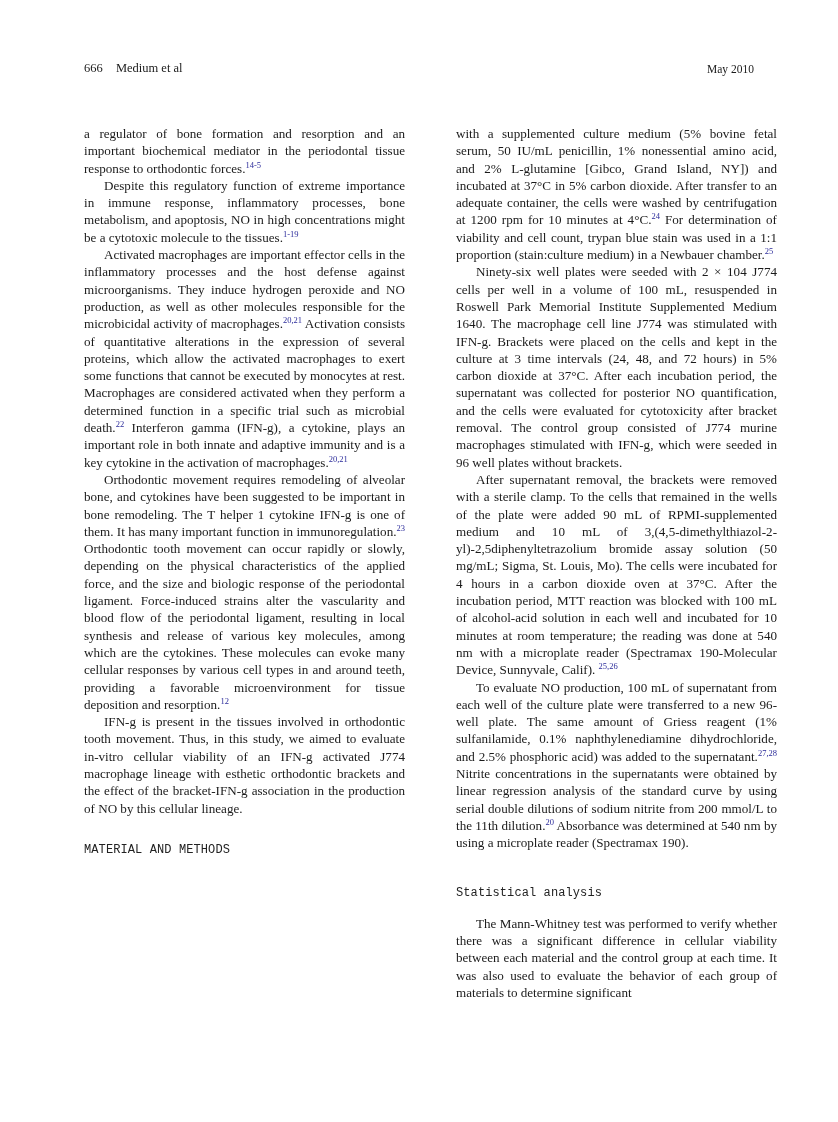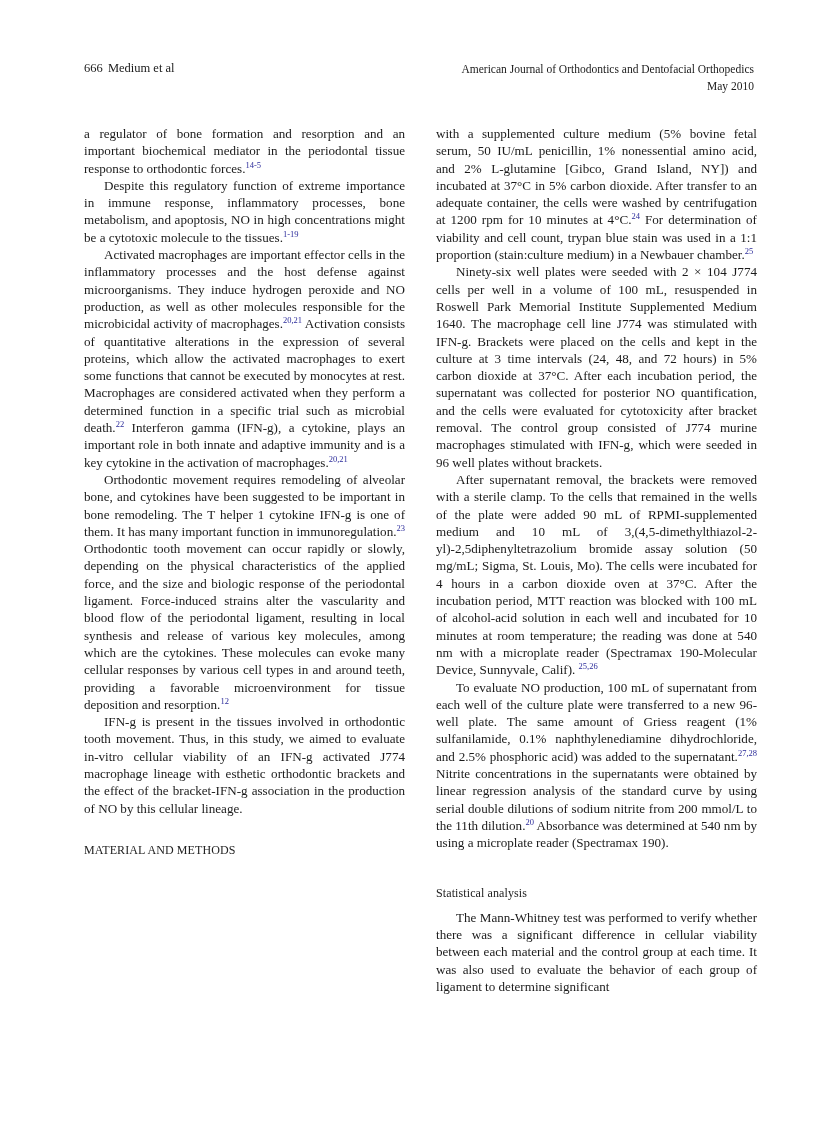--- a/index.html
+++ b/index.html
@@ -1,53 +1,52 @@
 <!DOCTYPE html>
 <html><head>
 <meta charset="utf-8">
 <style>
   html, body { margin: 0; padding: 0; background: #ffffff; }
   body { width: 838px; height: 1122px; position: relative; overflow: hidden;
          font-family: "Liberation Serif", "DejaVu Serif", serif; color: #1a1a1a; }
   .header-left { position: absolute; left: 84px; top: 61px; font-size: 12.5px; }
-  .header-left .pageno { margin-right: 2px; }
+  .header-left .pageno { margin-right: 10px; }
   .header-right { position: absolute; right: 84px; top: 61px; font-size: 11.5px; text-align: right; line-height: 17px; }
   .col { position: absolute; top: 125px; width: 321px; font-size: 13.1px; line-height: 17.3px;
          text-align: justify; hyphens: manual; }
   .col.left { left: 84px; }
-  .col.right { left: 436px; }
+  .col.right { left: 456px; }
   p { margin: 0; text-indent: 20px; }
   p.noindent { text-indent: 0; }
   sup { color: #2b2b9a; font-size: 8.5px; line-height: 0; vertical-align: 5px; }
-  h2 { font-family: Liberation Serif, serif; font-weight: normal;
+  h2 { font-family: Liberation Mono, monospace; font-weight: normal;
        font-size: 12px; margin: 0; letter-spacing: 0.1px; color: #222; }
   h2.mm { margin-top: 25px; margin-bottom: 6px; }
-  h2.sa { margin-top: 34px; margin-bottom: 6px; }
+  h2.sa { margin-top: 34px; margin-bottom: 12px; }
 </style>
 </head>
 <body>
 
 <div class="header-left">
   <span class="pageno">666</span>
   <span>Medium et al</span>
 </div>
 <div class="header-right">
-  <div>American Journal of Orthodontics and Dentofacial Orthopedics</div>
   <div>May 2010</div>
 </div>
 
 <div class="col left">
   <p class="noindent"><span>a regulator of bone formation and resorption and an important biochemical mediator in the periodontal tissue response to orthodontic forces.</span><sup>14-5</sup></p>
   <p><span>Despite this regulatory function of extreme importance in immune response, inflammatory processes, bone metabolism, and apoptosis, NO in high concentrations might be a cytotoxic molecule to the tissues.</span><sup>1-19</sup></p>
   <p><span>Activated macrophages are important effector cells in the inflammatory processes and the host defense against microorganisms. They induce hydrogen peroxide and NO production, as well as other molecules responsible for the microbicidal activity of macrophages.</span><sup>20,21</sup><span> Activation consists of quantitative alterations in the expression of several proteins, which allow the activated macrophages to exert some functions that cannot be executed by monocytes at rest. Macrophages are considered activated when they perform a determined function in a specific trial such as microbial death.</span><sup>22</sup><span> Interferon gamma (IFN-g), a cytokine, plays an important role in both innate and adaptive immunity and is a key cytokine in the activation of macrophages.</span><sup>20,21</sup></p>
   <p><span>Orthodontic movement requires remodeling of alveolar bone, and cytokines have been suggested to be important in bone remodeling. The T helper 1 cytokine IFN-g is one of them. It has many important function in immunoregulation.</span><sup>23</sup><span> Orthodontic tooth movement can occur rapidly or slowly, depending on the physical characteristics of the applied force, and the size and biologic response of the periodontal ligament. Force-induced strains alter the vascularity and blood flow of the periodontal ligament, resulting in local synthesis and release of various key molecules, among which are the cytokines. These molecules can evoke many cellular responses by various cell types in and around teeth, providing a favorable microenvironment for tissue deposition and resorption.</span><sup>12</sup></p>
   <p><span>IFN-g is present in the tissues involved in orthodontic tooth movement. Thus, in this study, we aimed to evaluate in-vitro cellular viability of an IFN-g activated J774 macrophage lineage with esthetic orthodontic brackets and the effect of the bracket-IFN-g association in the production of NO by this cellular lineage.</span></p>
   <h2 class="mm">MATERIAL AND METHODS</h2>
 </div>
 
 <div class="col right">
   <p class="noindent"><span>with a supplemented culture medium (5% bovine fetal serum, 50 IU/mL penicillin, 1% nonessential amino acid, and 2% L-glutamine [Gibco, Grand Island, NY]) and incubated at 37°C in 5% carbon dioxide. After transfer to an adequate container, the cells were washed by centrifugation at 1200 rpm for 10 minutes at 4°C.</span><sup>24</sup><span> For determination of viability and cell count, trypan blue stain was used in a 1:1 proportion (stain:culture medium) in a Newbauer chamber.</span><sup>25</sup></p>
   <p><span>Ninety-six well plates were seeded with 2 × 104 J774 cells per well in a volume of 100 mL, resuspended in Roswell Park Memorial Institute Supplemented Medium 1640. The macrophage cell line J774 was stimulated with IFN-g. Brackets were placed on the cells and kept in the culture at 3 time intervals (24, 48, and 72 hours) in 5% carbon dioxide at 37°C. After each incubation period, the supernatant was collected for posterior NO quantification, and the cells were evaluated for cytotoxicity after bracket removal. The control group consisted of J774 murine macrophages stimulated with IFN-g, which were seeded in 96 well plates without brackets.</span></p>
   <p><span>After supernatant removal, the brackets were removed with a sterile clamp. To the cells that remained in the wells of the plate were added 90 mL of RPMI-supplemented medium and 10 mL of 3,(4,5-dimethylthiazol-2-yl)-2,5diphenyltetrazolium bromide assay solution (50 mg/mL; Sigma, St. Louis, Mo). The cells were incubated for 4 hours in a carbon dioxide oven at 37°C. After the incubation period, MTT reaction was blocked with 100 mL of alcohol-acid solution in each well and incubated for 10 minutes at room temperature; the reading was done at 540 nm with a microplate reader (Spectramax 190-Molecular Device, Sunnyvale, Calif). </span><sup>25,26</sup></p>
   <p><span>To evaluate NO production, 100 mL of supernatant from each well of the culture plate were transferred to a new 96-well plate. The same amount of Griess reagent (1% sulfanilamide, 0.1% naphthylenediamine dihydrochloride, and 2.5% phosphoric acid) was added to the supernatant.</span><sup>27,28</sup><span> Nitrite concentrations in the supernatants were obtained by linear regression analysis of the standard curve by using serial double dilutions of sodium nitrite from 200 mmol/L to the 11th dilution.</span><sup>20</sup><span> Absorbance was determined at 540 nm by using a microplate reader (Spectramax 190).</span></p>
   <h2 class="sa">Statistical analysis</h2>
-  <p><span>The Mann-Whitney test was performed to verify whether there was a significant difference in cellular viability between each material and the control group at each time. It was also used to evaluate the behavior of each group of ligament to determine significant</span></p>
+  <p><span>The Mann-Whitney test was performed to verify whether there was a significant difference in cellular viability between each material and the control group at each time. It was also used to evaluate the behavior of each group of materials to determine significant</span></p>
 </div>
 
 </body></html>

